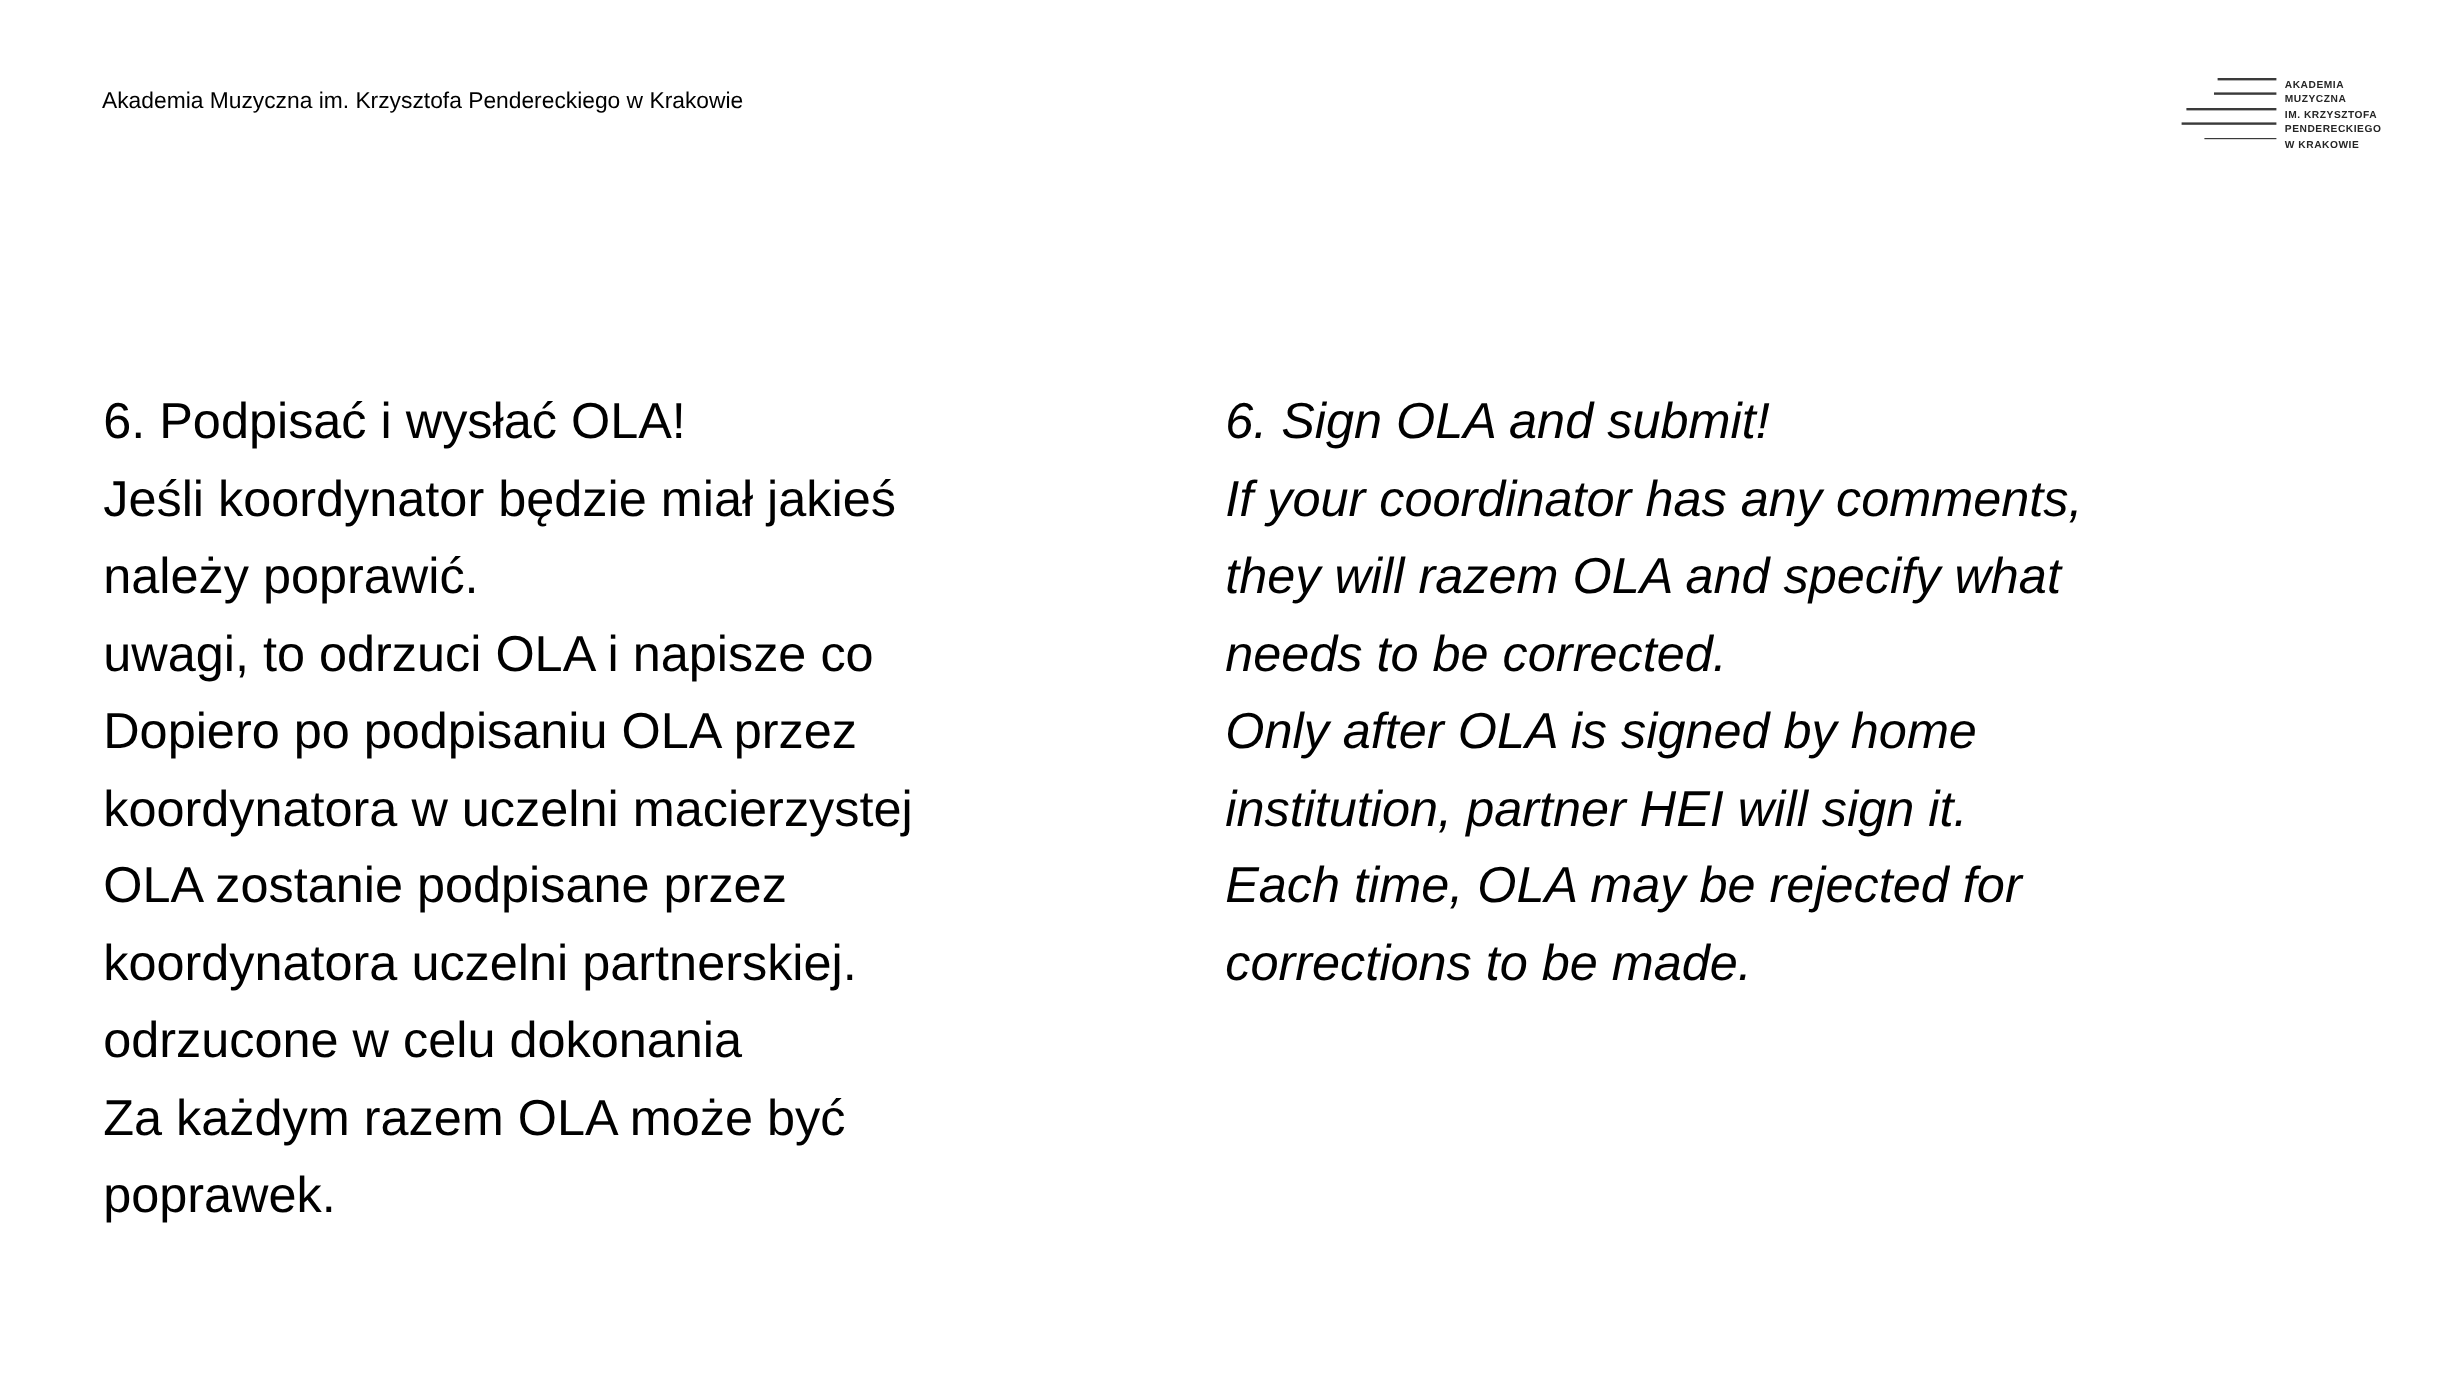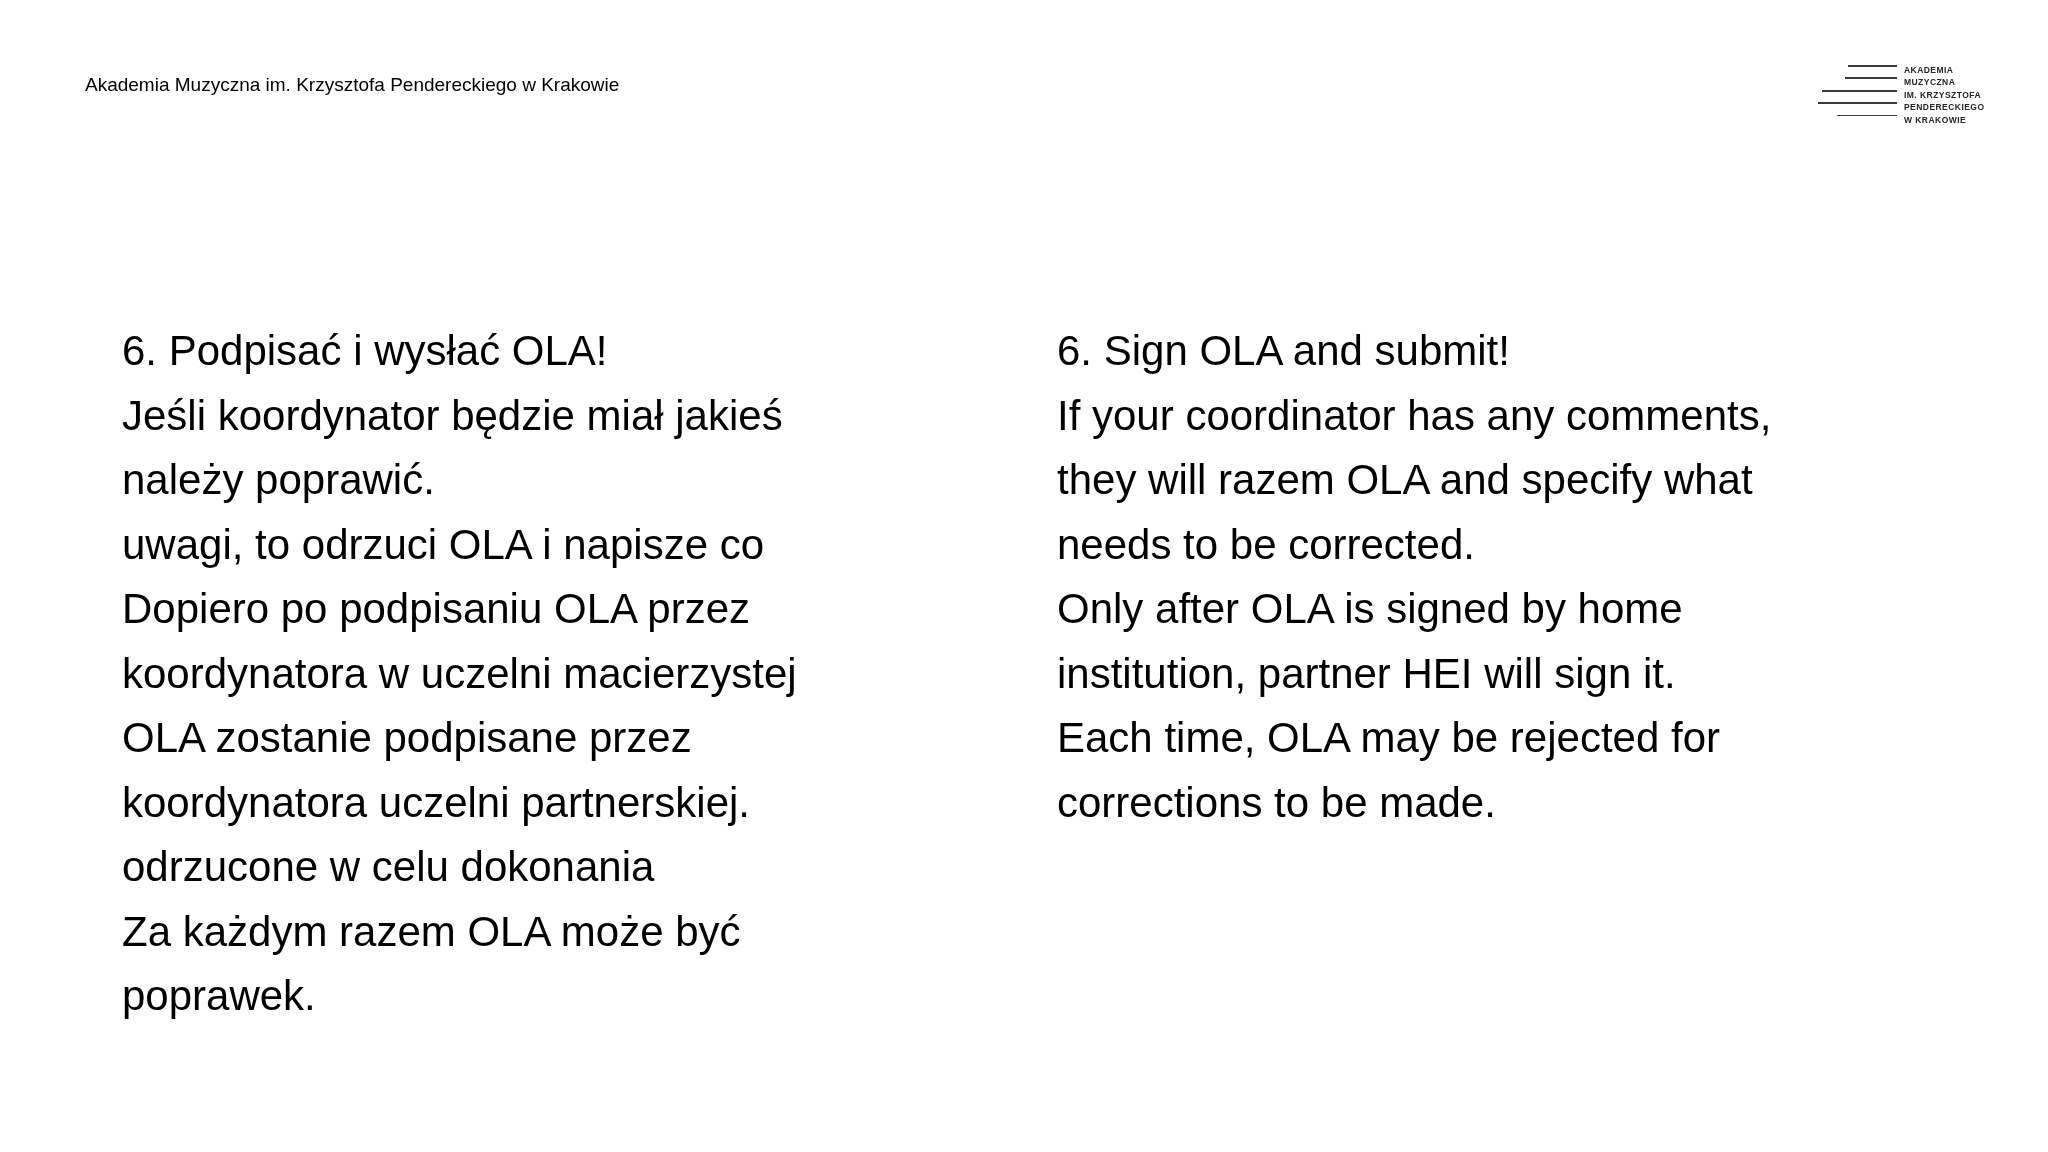--- a/index.html
+++ b/index.html
@@ -62,23 +62,23 @@
   }
 
   
   .col {
     position: absolute;
     top: 319px;
     font-size: 42px;
     line-height: 64.5px;
     color: var(--text);
   }
-  .col .text-line { white-space: nowrap; margin-left: 36px; }
+  .col .text-line { white-space: nowrap; }
   .col-left  { left: 86px;   width: 900px; }
-  .col-right { left: 1021px; width: 960px; }
+  .col-right { left: 1021px; width: 960px; font-style: italic; }
 </style>
 </head>
 <body>
 
 <div class="slide">
 
   <div class="header">
     <span>Akademia Muzyczna im. Krzysztofa Pendereckiego w Krakowie</span>
   </div>
 

